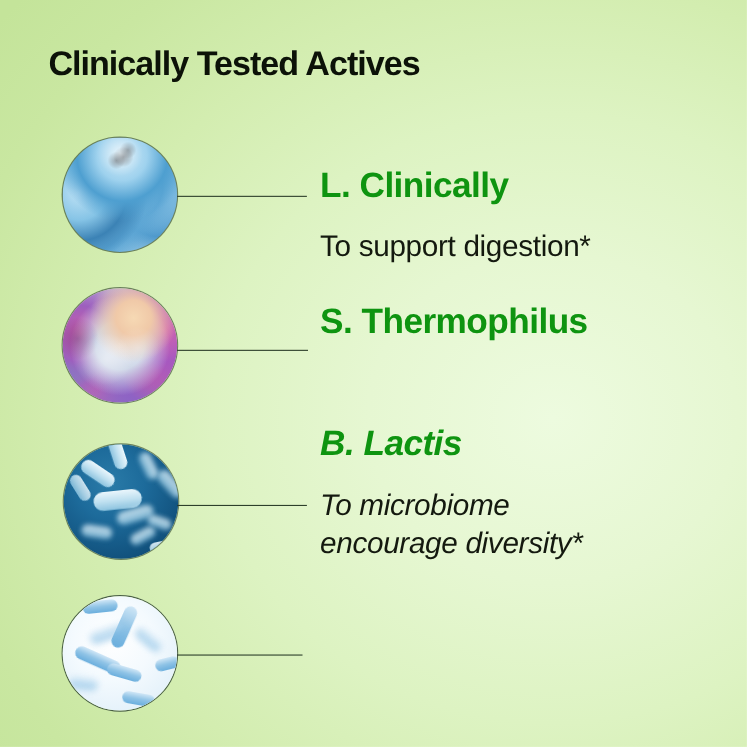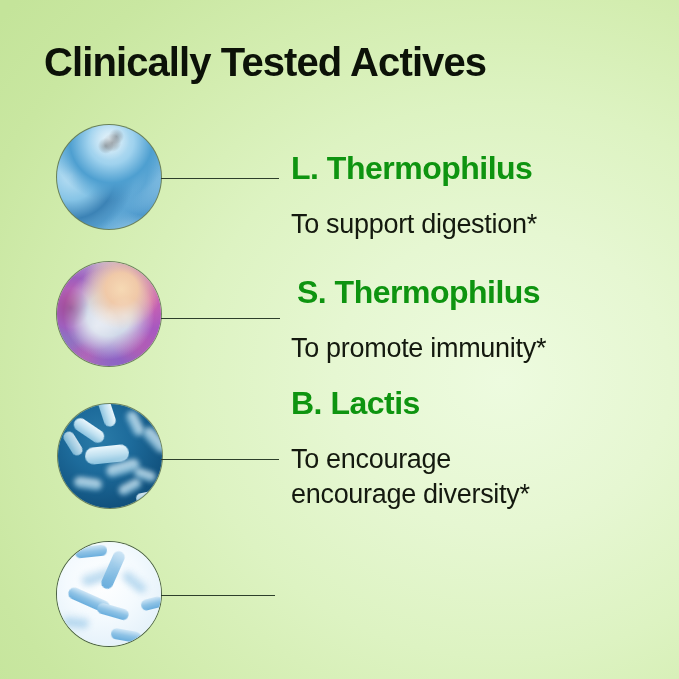--- a/index.html
+++ b/index.html
@@ -26,21 +26,21 @@
         #c9e7a1 86%,
         #c4e49a 100%);
     overflow: hidden;
   }
 
   
   .title {
     position: absolute;
     left: 44px;
     top: 40px;
-    font-size: 40px;
+    font-size: 31px;
     font-weight: bold;
     letter-spacing: -0.9px;
     color: #0c1208;
     white-space: nowrap;
   }
 
   
   .row {
     position: absolute;
     left: 0;
@@ -159,54 +159,53 @@
 <div id="infographic">
 
   <div class="title">Clinically Tested Actives</div>
 
   <div class="row">
     <div class="circle img-acidophilus" style="left:57px; top:125px;">
       <div class="layer"></div>
     </div>
     <div class="connector" style="left:161px; top:178px; width:118px;"></div>
     <div class="text-block" style="left:291px; top:152px;">
-      <div class="strain-name">L. Thermophilus</div>
+      <div class="strain-name">L. Clinically</div>
       <div class="strain-desc">To support digestion*</div>
     </div>
   </div>
 
   <div class="row">
     <div class="circle img-thermophilus" style="left:57px; top:262px;">
       <div class="layer"></div>
     </div>
     <div class="connector" style="left:161px; top:318px; width:119px;"></div>
     <div class="text-block" style="left:291px; top:276px;text-align:center;">
       <div class="strain-name">S. Thermophilus</div>
-      <div class="strain-desc">To promote immunity*</div>
     </div>
   </div>
 
   <div class="row">
     <div class="circle img-lactis" style="left:58px; top:404px;">
       <div class="rod" style="left:14px;  top:20px;  width:34px; height:13px; transform:rotate(34deg);"></div>
       <div class="rod" style="left:34px;  top:2px;   width:30px; height:12px; transform:rotate(72deg);"></div>
       <div class="rod" style="left:27px;  top:42px;  width:44px; height:17px; transform:rotate(-6deg);"></div>
       <div class="rod blurred" style="left:64px; top:14px; width:26px; height:11px; transform:rotate(64deg);"></div>
       <div class="rod blurred" style="left:82px; top:30px; width:30px; height:12px; transform:rotate(48deg);"></div>
       <div class="rod blurred" style="left:48px; top:58px; width:34px; height:12px; transform:rotate(-16deg);"></div>
       <div class="rod blurred" style="left:16px; top:74px; width:28px; height:11px; transform:rotate(8deg);"></div>
       <div class="rod blurred" style="left:60px; top:78px; width:24px; height:10px; transform:rotate(-28deg);"></div>
       <div class="rod blurred" style="left:76px; top:66px; width:22px; height:10px; transform:rotate(18deg);"></div>
       <div class="rod" style="left:78px;  top:88px;  width:22px; height:10px; transform:rotate(-12deg); opacity:.9;"></div>
       <div class="rod" style="left:2px;   top:34px;  width:26px; height:11px; transform:rotate(58deg); opacity:.85;"></div>
     </div>
     <div class="connector" style="left:161px; top:459px; width:118px;"></div>
-    <div class="text-block" style="left:291px; top:387px;">
+    <div class="text-block" style="left:291px; top:387px;font-style:italic;">
       <div class="strain-name">B. Lactis</div>
-      <div class="strain-desc">To encourage</div>
+      <div class="strain-desc">To microbiome</div>
       <div class="strain-desc" style="margin-top:2px;">encourage diversity*</div>
     </div>
   </div>
 
   <div class="row">
     <div class="circle img-faint" style="left:57px; top:542px;">
       <div class="rod" style="left:50px; top:8px;  width:12px; height:40px; transform:rotate(24deg);"></div>
       <div class="rod" style="left:18px; top:4px;  width:32px; height:11px; transform:rotate(-6deg);"></div>
       <div class="rod" style="left:10px; top:52px; width:44px; height:12px; transform:rotate(24deg);"></div>
       <div class="rod" style="left:40px; top:64px; width:32px; height:11px; transform:rotate(16deg);"></div>

